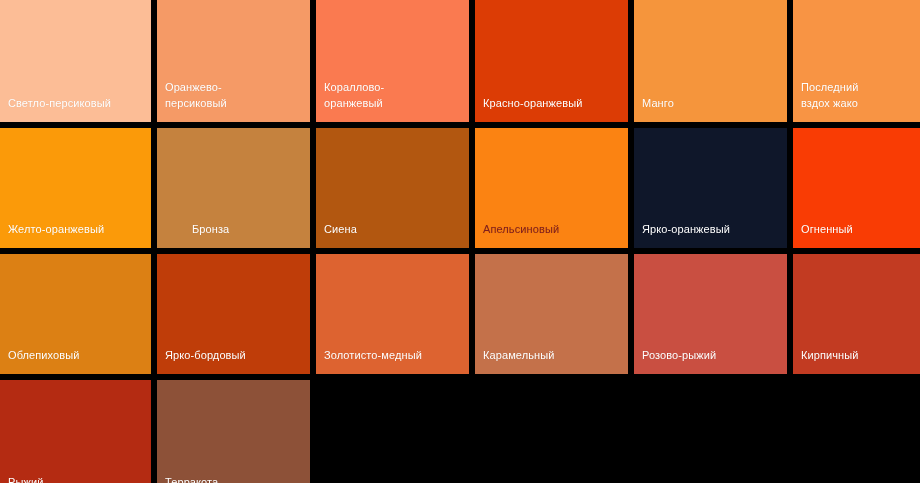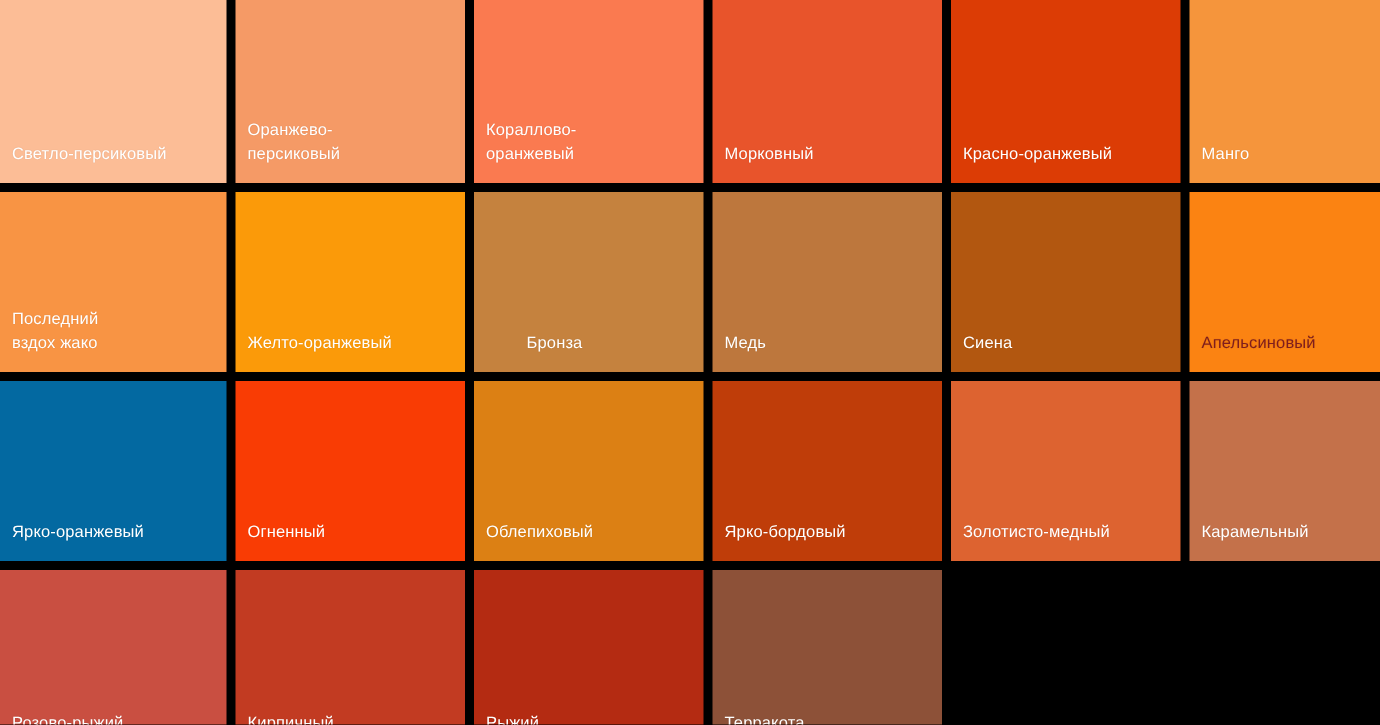--- a/index.html
+++ b/index.html
@@ -48,49 +48,43 @@
       <span class="swatch-label" style="color: rgb(255, 255, 255);">Светло-персиковый</span>
     </div>
     <div class="swatch" style="background-color: rgb(245, 154, 102);">
       <span class="swatch-label" style="color: rgb(255, 255, 255);">Оранжево-
 персиковый</span>
     </div>
     <div class="swatch" style="background-color: rgb(250, 122, 80);">
       <span class="swatch-label" style="color: rgb(255, 255, 255);">Кораллово-
 оранжевый</span>
     </div>
-    <div class="swatch" style="background-color: rgb(232, 84, 43);">
-      <span class="swatch-label" style="color: rgb(255, 255, 255);">Морковный</span>
-    </div>
     <div class="swatch" style="background-color: rgb(220, 60, 5);">
       <span class="swatch-label" style="color: rgb(255, 255, 255);">Красно-оранжевый</span>
     </div>
     <div class="swatch" style="background-color: rgb(245, 149, 60);">
       <span class="swatch-label" style="color: rgb(255, 255, 255);">Манго</span>
     </div>
     <div class="swatch" style="background-color: rgb(248, 148, 68);">
       <span class="swatch-label" style="color: rgb(255, 255, 255);">Последний
 вздох жако</span>
     </div>
     <div class="swatch" style="background-color: rgb(251, 154, 9);">
       <span class="swatch-label" style="color: rgb(255, 255, 255);">Желто-оранжевый</span>
     </div>
     <div class="swatch" style="background-color: rgb(197, 130, 62);">
       <span class="swatch-label" style="color: rgb(255, 255, 255); padding-left: 35px;">Бронза</span>
     </div>
-    <div class="swatch" style="background-color: rgb(189, 119, 61);">
-      <span class="swatch-label" style="color: rgb(255, 255, 255);">Медь</span>
-    </div>
     <div class="swatch" style="background-color: rgb(178, 87, 16);">
       <span class="swatch-label" style="color: rgb(255, 255, 255);">Сиена</span>
     </div>
     <div class="swatch" style="background-color: rgb(251, 131, 18);">
       <span class="swatch-label" style="color: #7f1d1d;">Апельсиновый</span>
     </div>
-    <div class="swatch" style="background-color: #0369a1;">
+    <div class="swatch" style="background-color: #0f172a;">
       <span class="swatch-label" style="color: rgb(255, 255, 255);">Ярко-оранжевый</span>
     </div>
     <div class="swatch" style="background-color: rgb(249, 60, 4);">
       <span class="swatch-label" style="color: rgb(255, 255, 255);">Огненный</span>
     </div>
     <div class="swatch" style="background-color: rgb(220, 128, 20);">
       <span class="swatch-label" style="color: rgb(255, 255, 255);">Облепиховый</span>
     </div>
     <div class="swatch" style="background-color: rgb(191, 61, 9);">
       <span class="swatch-label" style="color: rgb(255, 255, 255);">Ярко-бордовый</span>

